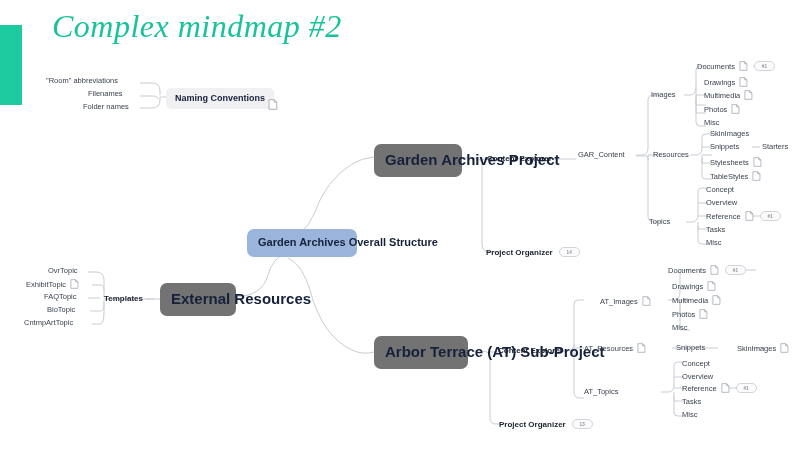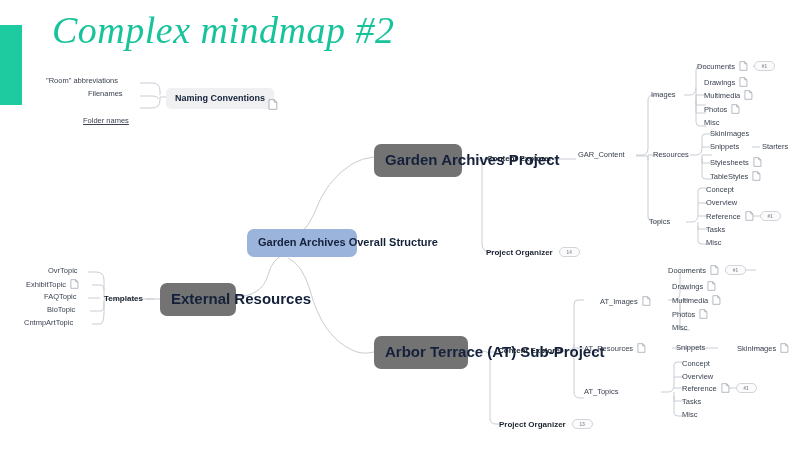--- a/index.html
+++ b/index.html
@@ -36,21 +36,21 @@
     width: 22px;
     height: 80px;
     background: #1ECBA0;
   }
   .page-title {
     position: absolute;
     left: 52px;
     top: 8px;
     font-family: "Liberation Serif", serif;
     font-style: italic;
-    font-size: 38px;
+    font-size: 32px;
     color: #17C39A;
     letter-spacing: 0.5px;
     white-space: nowrap;
   }
 
   
   .node {
     position: absolute;
     display: flex;
     align-items: center;
@@ -225,21 +225,21 @@
 
   <div class="accent-bar"></div>
   <div class="page-title">Complex mindmap #2</div>
 
   <div class="node leaf-l" style="left:46px; top:76px;">
     <span class="label">"Room" abbreviations</span>
   </div>
   <div class="node leaf-l" style="left:88px; top:89px;">
     <span class="label">Filenames</span>
   </div>
-  <div class="node leaf-l" style="left:83px; top:116px;text-decoration:underline;">
+  <div class="node leaf-l" style="left:83px; top:102px;">
     <span class="label">Folder names</span>
   </div>
 
   <div class="node box box-grey" style="left:166px; top:88px;">
     <span class="label">Naming Conventions</span>
   </div>
   <span class="note-icon" style="position:absolute; left:264px; top:96px;">
     <svg viewBox="0 0 10 11" width="10" height="11">
       <path d="M1 0.7 H6.3 L8.8 3.1 V10.3 H1 Z" fill="#ffffff" stroke="#9aa0aa" stroke-width="0.8"></path>
       <path d="M6.3 0.7 V3.1 H8.8" fill="none" stroke="#9aa0aa" stroke-width="0.8"></path>

